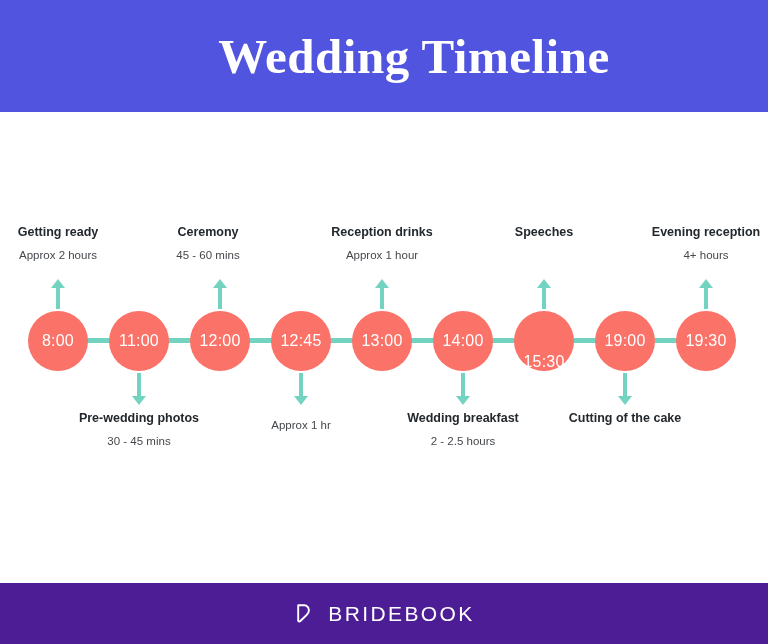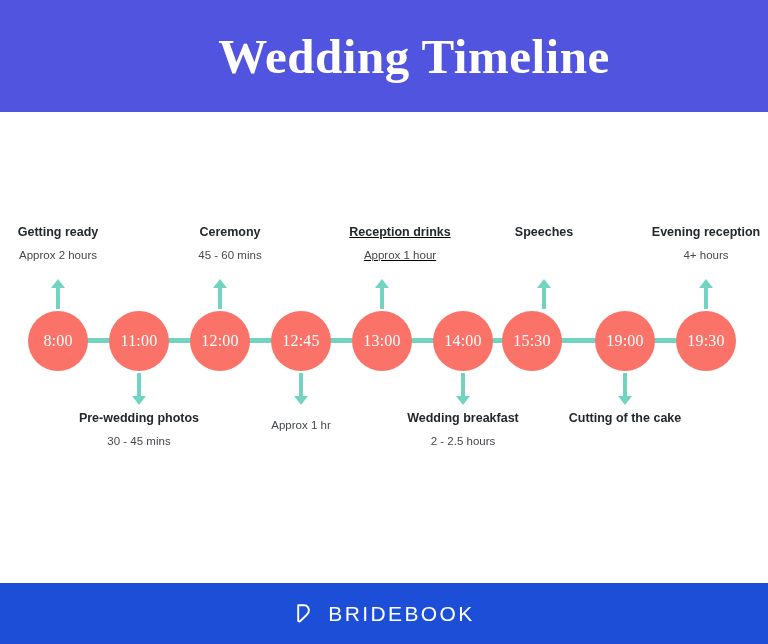--- a/index.html
+++ b/index.html
@@ -71,21 +71,20 @@
     border-radius: 50%;
     background: #fa7268;
     color: #ffffff;
     display: flex;
     align-items: center;
     justify-content: center;
     font-size: 16px;
     font-weight: 400;
     letter-spacing: 0.2px;
     box-sizing: border-box;
-    font-family: Liberation Serif, serif;
   }
 
   
   .arrow {
     position: absolute;
     width: 14px;
   }
   .arrow .stem {
     position: absolute;
     left: 5px;
@@ -141,21 +140,21 @@
   .label-above .label-sub { margin-top: 7px; }
   .label-below .label-sub { }
 
   
   .footer-band {
     position: absolute;
     left: 0;
     top: 583px;
     width: 768px;
     height: 61px;
-    background: #1d4ed8;
+    background: #4c1d95;
     display: flex;
     align-items: center;
     justify-content: center;
   }
   .logo {
     display: flex;
     align-items: center;
     gap: 11px;
   }
   .logo-mark {
@@ -191,21 +190,21 @@
       </div>
       <div class="node" style="left: 271px;">
         <span>12:45</span>
       </div>
       <div class="node" style="left: 352px;">
         <span>13:00</span>
       </div>
       <div class="node" style="left: 433px;">
         <span>14:00</span>
       </div>
-      <div class="node" style="left: 502px;">
+      <div class="node" style="left: 514px; align-items: flex-end;">
         <span>15:30</span>
       </div>
       <div class="node" style="left: 595px;">
         <span>19:00</span>
       </div>
       <div class="node" style="left: 676px;">
         <span>19:30</span>
       </div>
     </div>
   <div id="arrows-layer">
@@ -244,25 +243,25 @@
       <div class="arrow arrow-down" style="left: 618px; top: 261px; height: 32px;">
         <div class="head"></div>
         <div class="stem"></div>
       </div>
     </div>
   <div id="labels-layer">
       <div class="label-block label-above" style="left: -42px; top: 113px;">
         <div class="label-title">Getting ready</div>
         <div class="label-sub">Approx 2 hours</div>
       </div>
-      <div class="label-block label-above" style="left: 130px; top: 113px;">
+      <div class="label-block label-above" style="left: 108px; top: 113px;">
         <div class="label-title">Ceremony</div>
         <div class="label-sub">45 - 60 mins</div>
       </div>
-      <div class="label-block label-above" style="left: 300px; top: 113px; text-decoration: underline;">
+      <div class="label-block label-above" style="left: 282px; top: 113px;">
         <div class="label-title">Reception drinks</div>
         <div class="label-sub">Approx 1 hour</div>
       </div>
       <div class="label-block label-above" style="left: 444px; top: 113px;">
         <div class="label-title">Speeches</div>
       </div>
       <div class="label-block label-above" style="left: 606px; top: 113px;">
         <div class="label-title">Evening reception</div>
         <div class="label-sub">4+ hours</div>
       </div>

